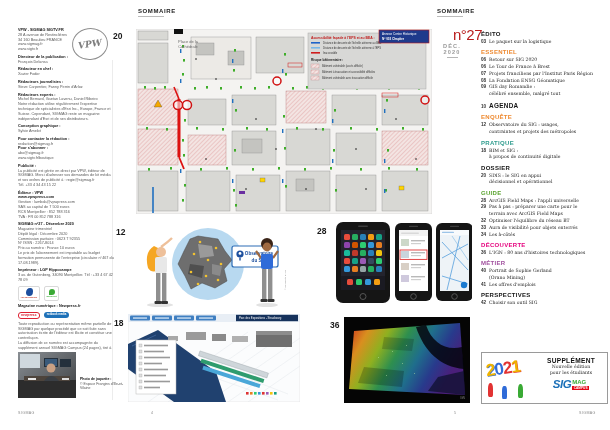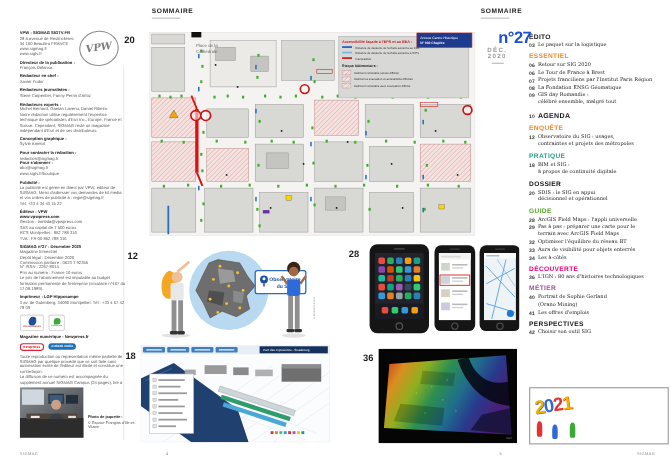--- a/index.html
+++ b/index.html
@@ -38,21 +38,21 @@
                   font-size:2.8px; padding:1px 3px; }
   .photo-wrap { position:absolute; left:18px; top:352px; }
   .photo-cap { position:absolute; left:80px; top:377px; width:48px; font-size:3.5px; line-height:1.3; color:#555; }
   .photo-cap b { color:#141414; }
 
   
   .feat-num { position:absolute; font-size:8.5px; font-weight:800; color:#1a1a1a; }
 
   
   .issue { position:absolute; left:433px; top:26px; width:38px; text-align:center; }
-  .issue-no { font-size:15px; font-weight:700; letter-spacing:-.5px; color:#1d4ed8;margin-left:20px; }
+  .issue-no { font-size:15px; font-weight:400; letter-spacing:-.5px; color:#b91c1c;margin-left:20px; }
   .issue-month, .issue-year { font-size:5.6px; color:#9a9a9a; letter-spacing:1.2px; font-weight:bold; }
   .issue-rule { width:11px; height:1px; background:#b5b5b5; margin:2px auto 0; }
 
   
   .toc { position:absolute; left:481px; top:31px; width:126px; }
   .toc-head { font-size:6px; font-weight:800; letter-spacing:.3px; margin:5px 0 2px; }
   .toc-head:first-child { margin-top:0; }
   .h-black { color:#141414; } .h-orange { color:#ee8a31; } .h-teal { color:#2f9c8e; }
   .h-green { color:#58a32d; } .h-magenta { color:#e5007d; } .h-purple { color:#a0509e; }
   .toc-item { display:flex; font-size:4.6px; margin:1.5px 0; line-height:1.15; }
@@ -775,20 +775,32 @@
 
   <div class="suppl">
     <div class="suppl-left">
       <div class="suppl-year">
         <span class="d0">2</span><span class="d1">0</span><span class="d2">2</span><span class="d3">1</span>
       </div>
       <div class="pers" style="left:6px; top:30px; width:5px; height:14px; background:#e23333"></div>
       <div class="pers" style="left:20px; top:33px; width:5px; height:13px; background:#2f6bd8"></div>
       <div class="pers" style="left:36px; top:31px; width:5px; height:14px; background:#3aaa35"></div>
     </div>
+    <div class="suppl-right">
+      <div class="suppl-title">SUPPLÉMENT</div>
+      <div class="suppl-sub">Nouvelle édition</div>
+      <div class="suppl-sub">pour les étudiants</div>
+      <div class="sigmag-logo">
+        <span class="sig">SIG</span>
+        <span class="magstack">
+          <span class="mag">MAG</span>
+          <span class="campus">CAMPUS</span>
+        </span>
+      </div>
+    </div>
   </div>
 
   <div class="foot" style="left:18px">SIGMAG</div>
   <div class="foot" style="left:151px">4</div>
   <div class="foot" style="left:454px">5</div>
   <div class="foot" style="left:579px">SIGMAG</div>
 
 </div>
 
 </body></html>

